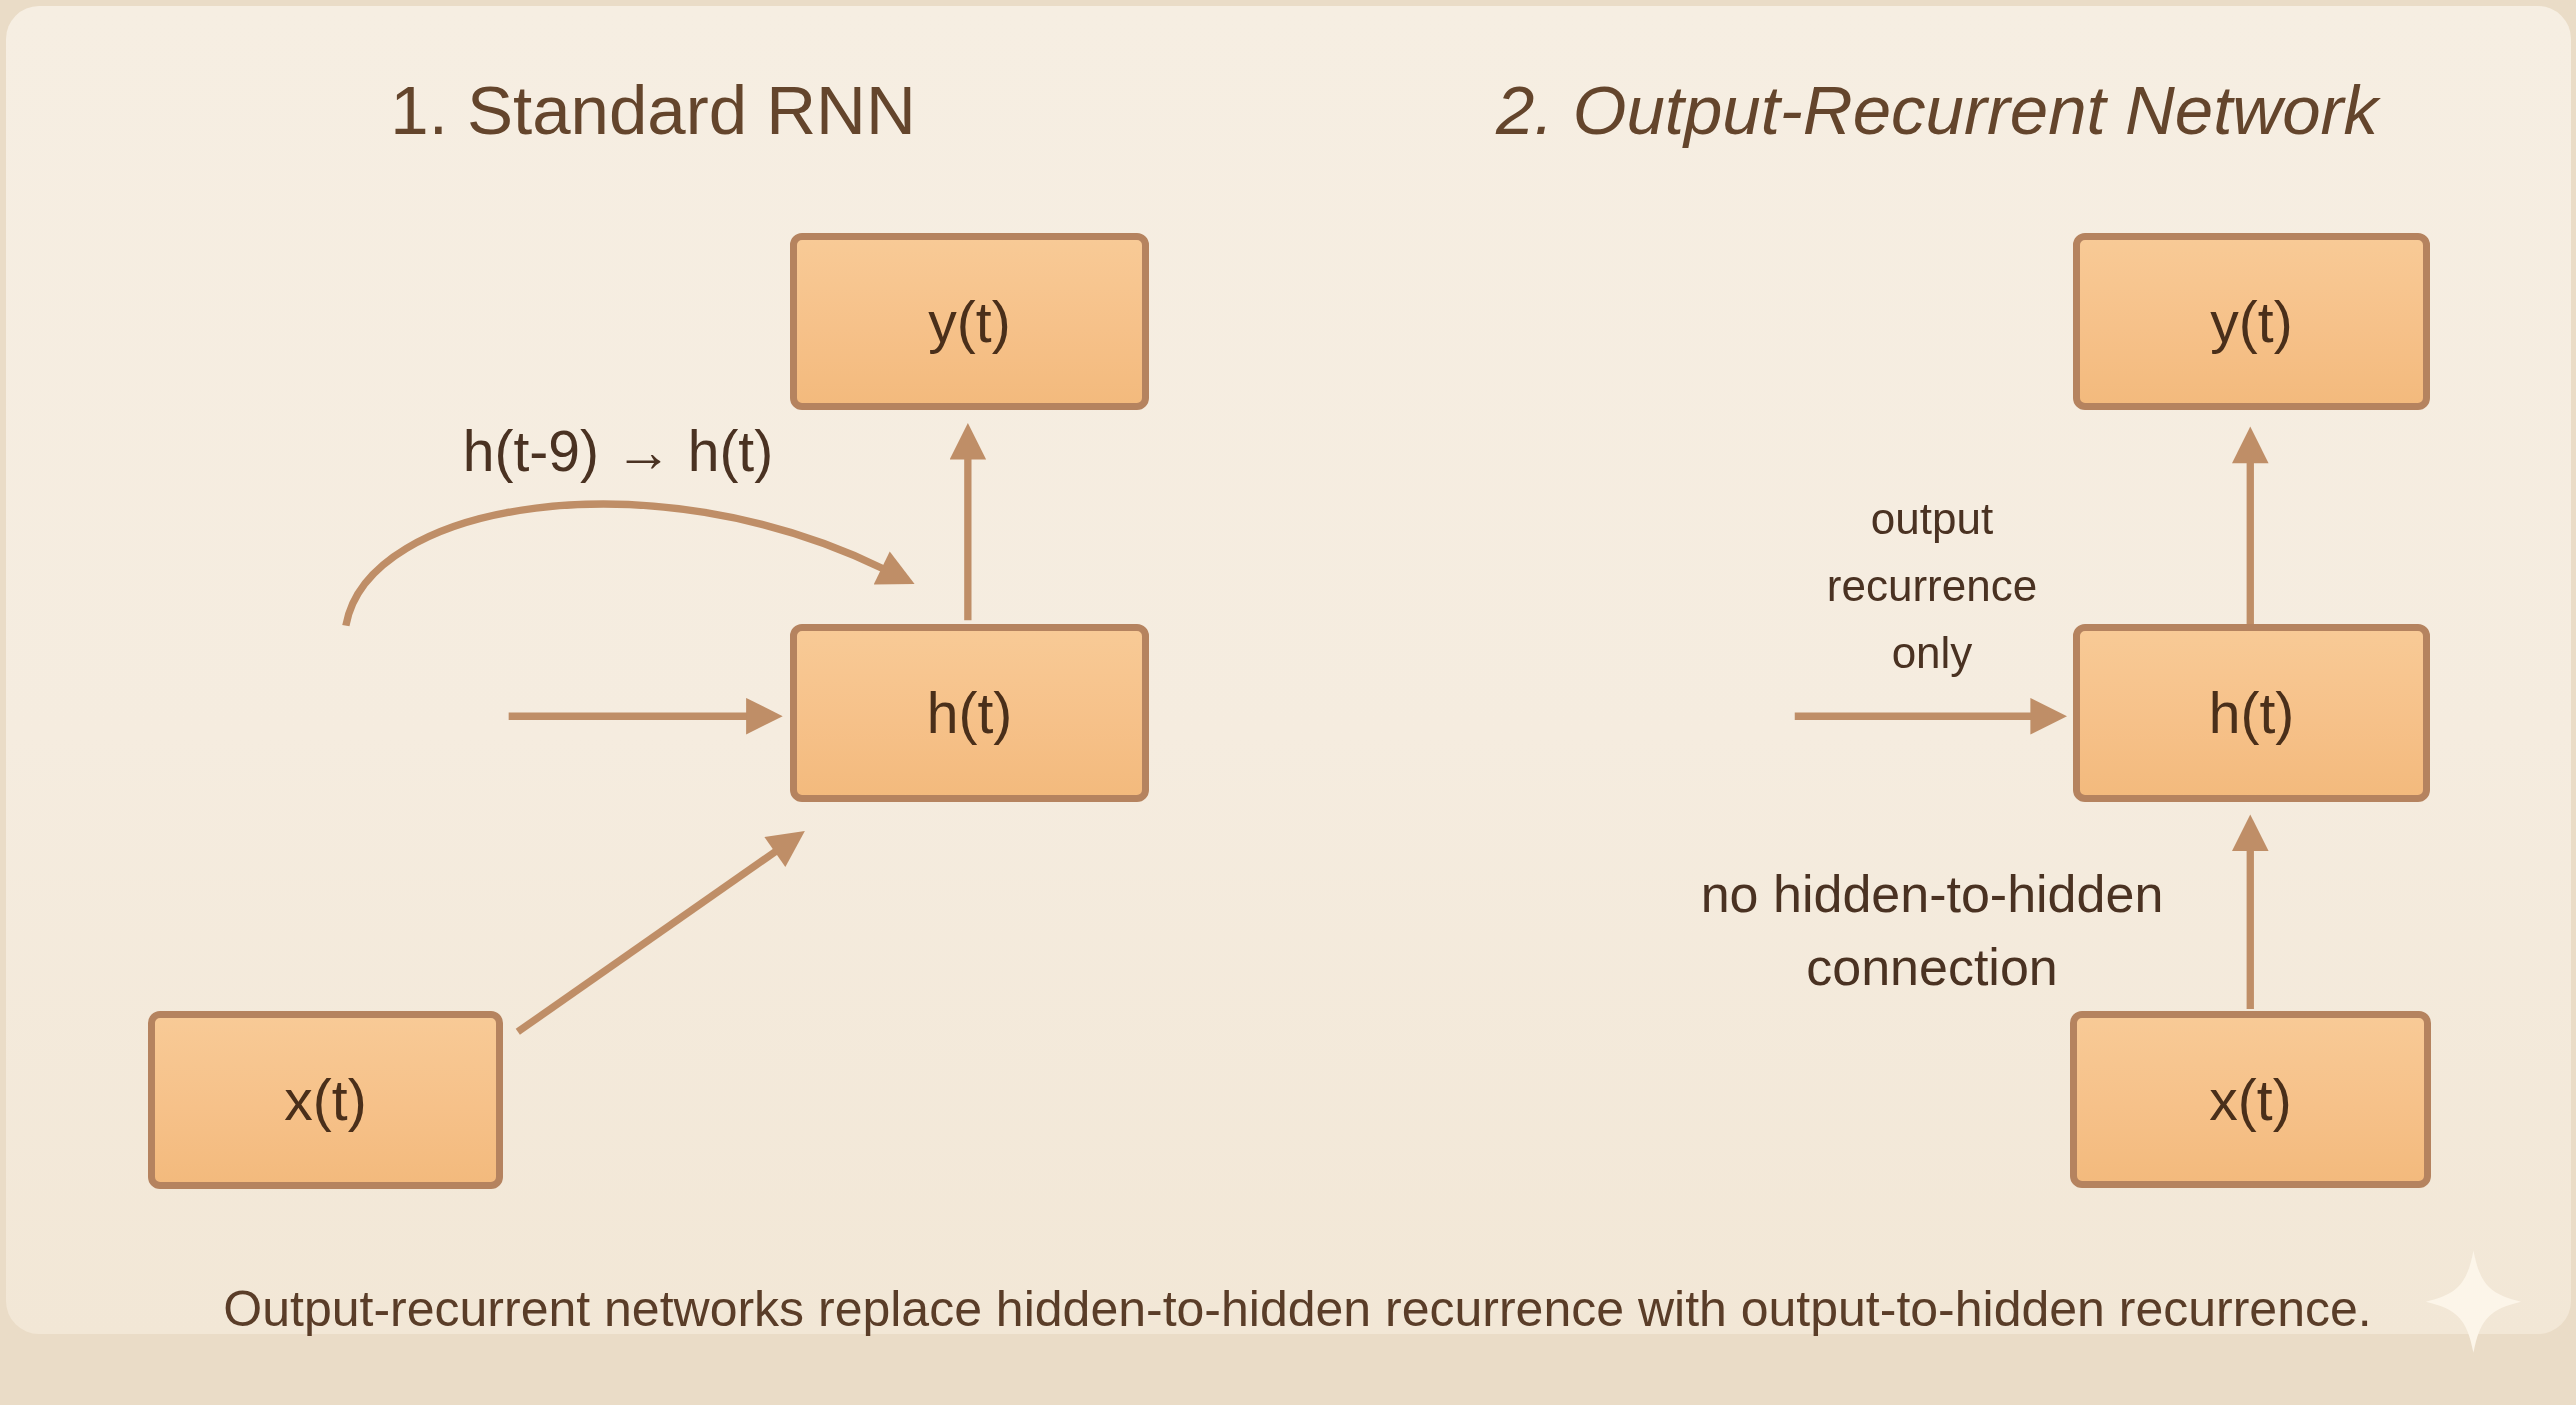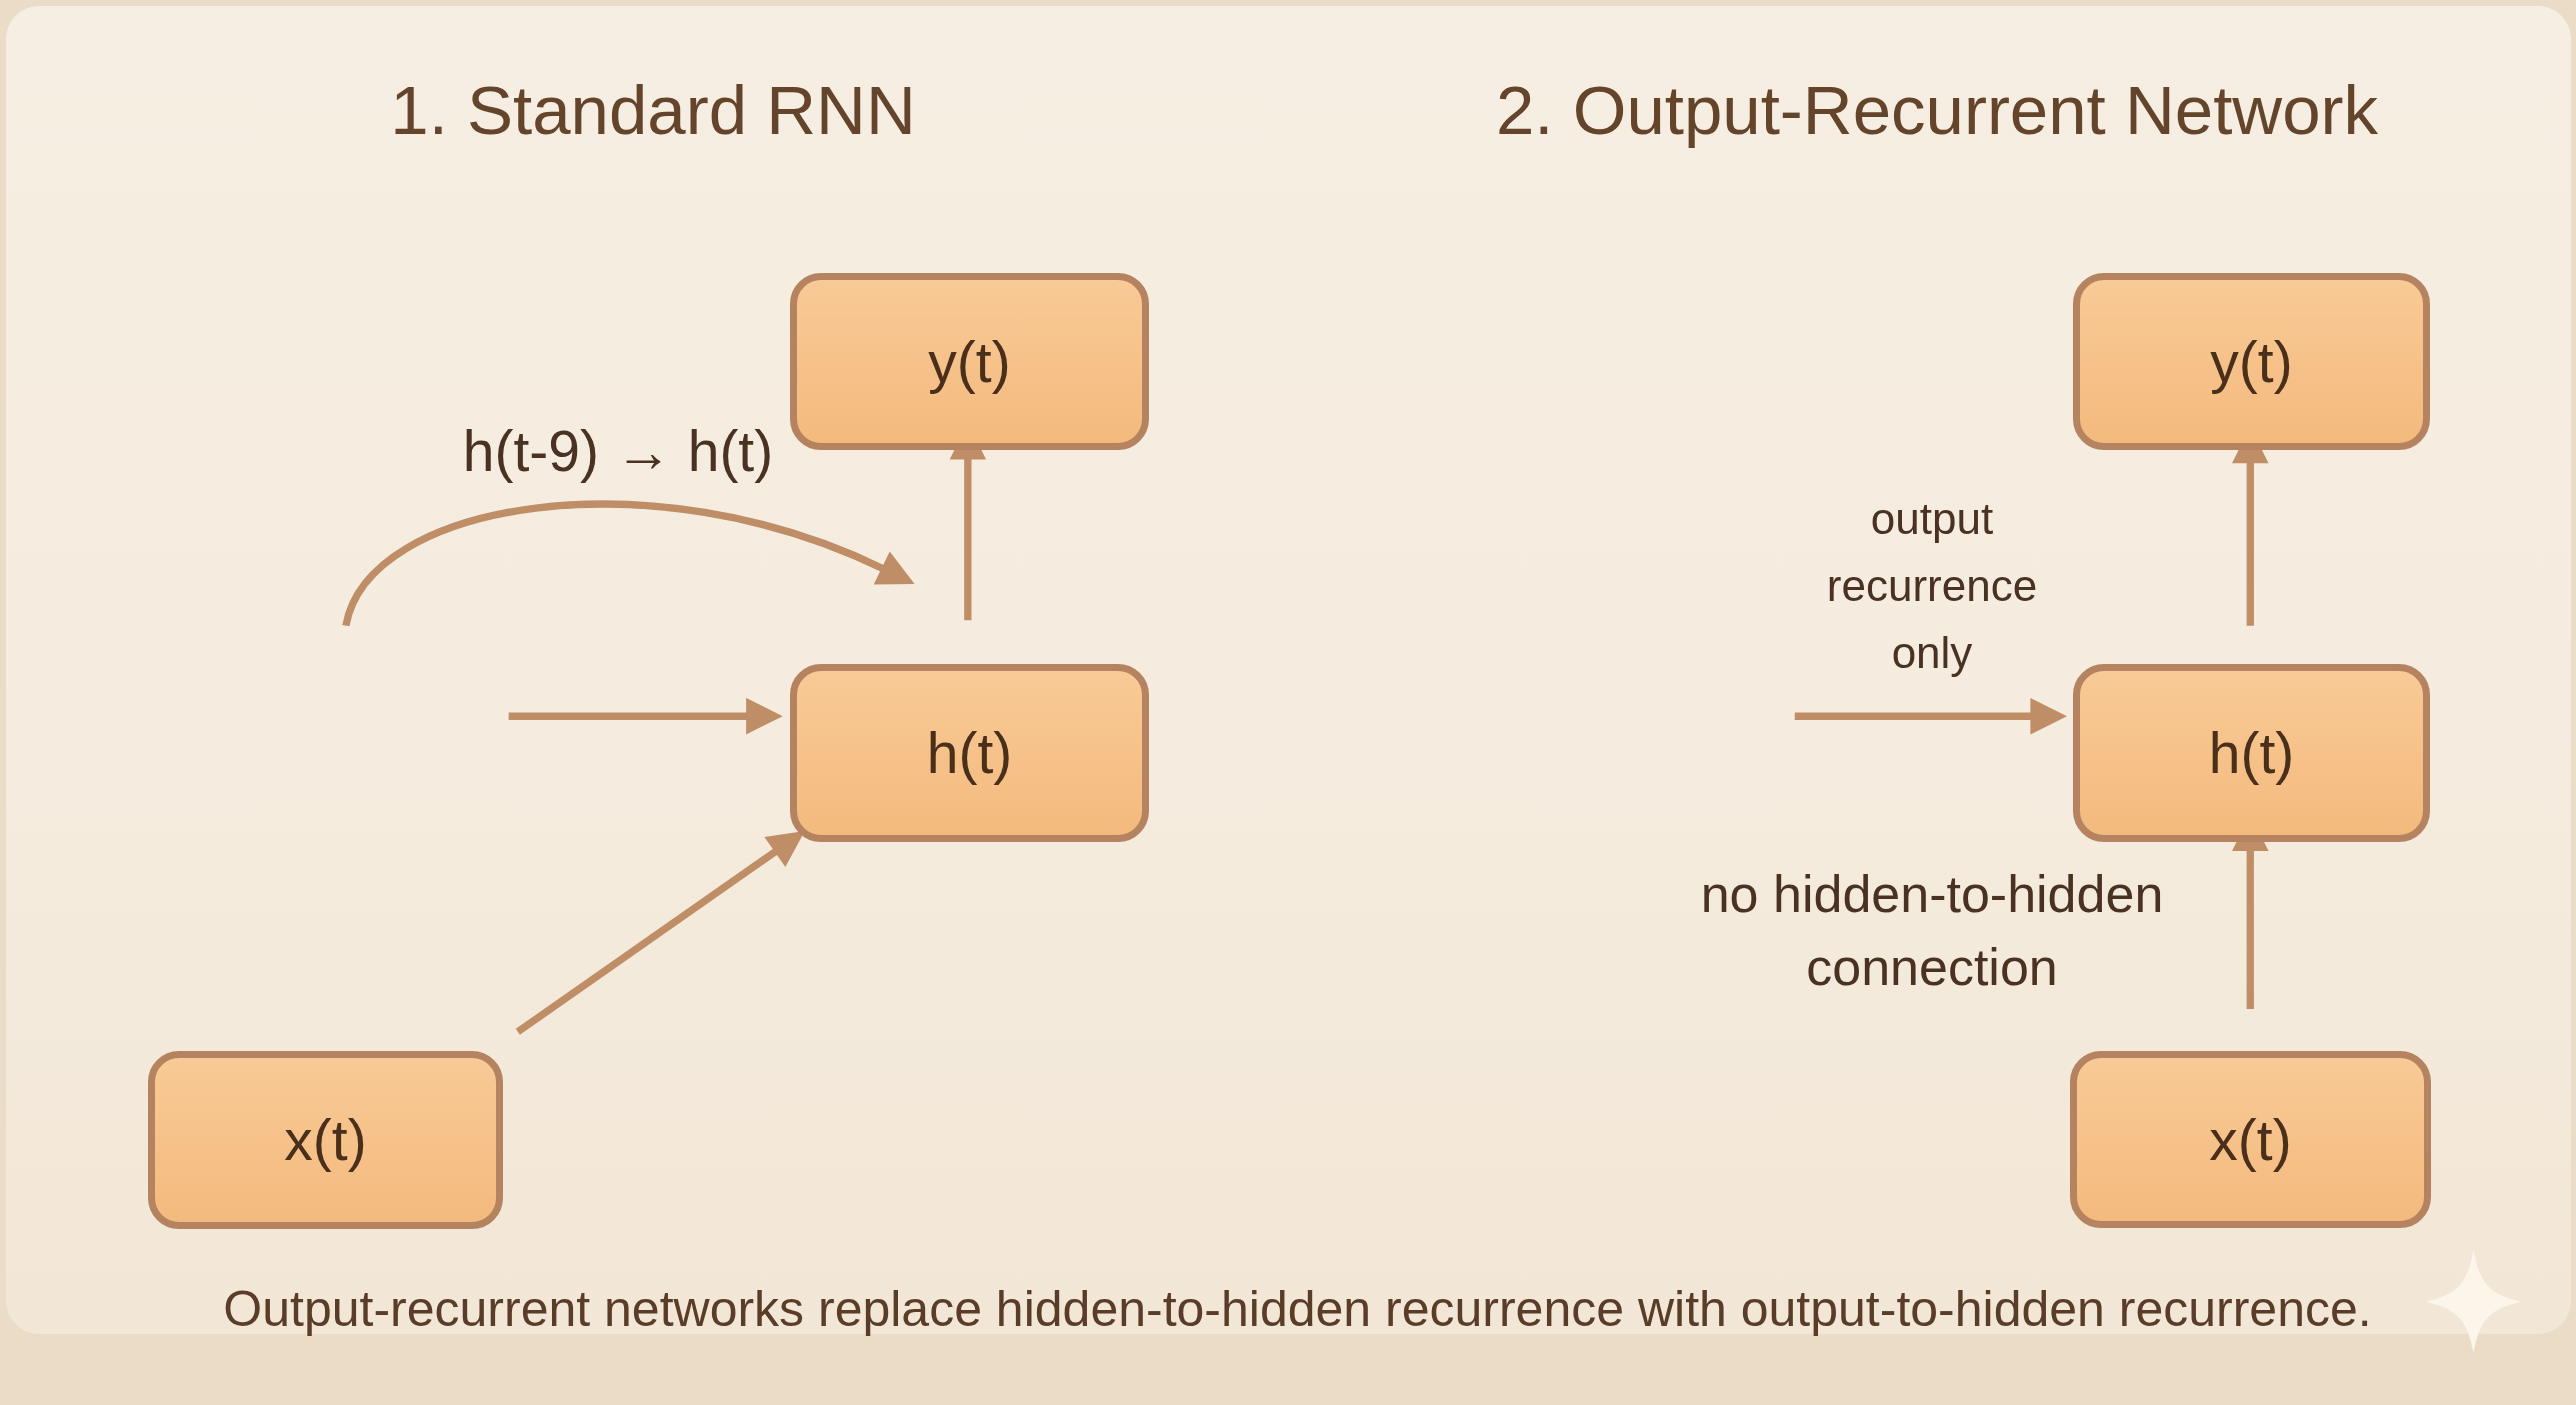--- a/index.html
+++ b/index.html
@@ -30,31 +30,30 @@
     background:linear-gradient(180deg,#f6eee2 0%,#f5ecdf 55%,#f2e7d6 100%);
   }
   .panel-title{
     position:absolute;top:71px;
     transform:translateX(-50%);
     font-size:69px;line-height:79px;
     color:var(--title-text);
     white-space:nowrap;
   }
   #title-left{left:653px;}
-  #title-right{left:1937px;}
+  #title-right{left:1937px;font-style:italic;}
   .node{
     position:absolute;
     box-sizing:border-box;
     border:7.3px solid var(--node-border);
-    border-radius:31px;
+    border-radius:12px;
     background:linear-gradient(180deg,var(--node-fill-top) 0%,var(--node-fill) 55%,var(--node-fill-bottom) 100%);
     display:flex;align-items:center;justify-content:center;
     font-size:57px;color:var(--node-text);
     white-space:nowrap;
-    margin-top:40px;
   }
   
   #node-yt-left   {left:790px; top:233px; width:359px; height:177px;}
   #node-ht-prev   {left:148px; top:624px; width:355px; height:178px;}
   #node-ht-left   {left:790px; top:624px; width:359px; height:178px;}
   #node-xt-left   {left:148px; top:1011px;width:355px; height:178px;}
   
   #node-yt-right  {left:2073px;top:233px; width:357px; height:177px;}
   #node-yt-prev   {left:1433px;top:624px; width:357px; height:178px;}
   #node-ht-right  {left:2073px;top:624px; width:357px; height:178px;}

